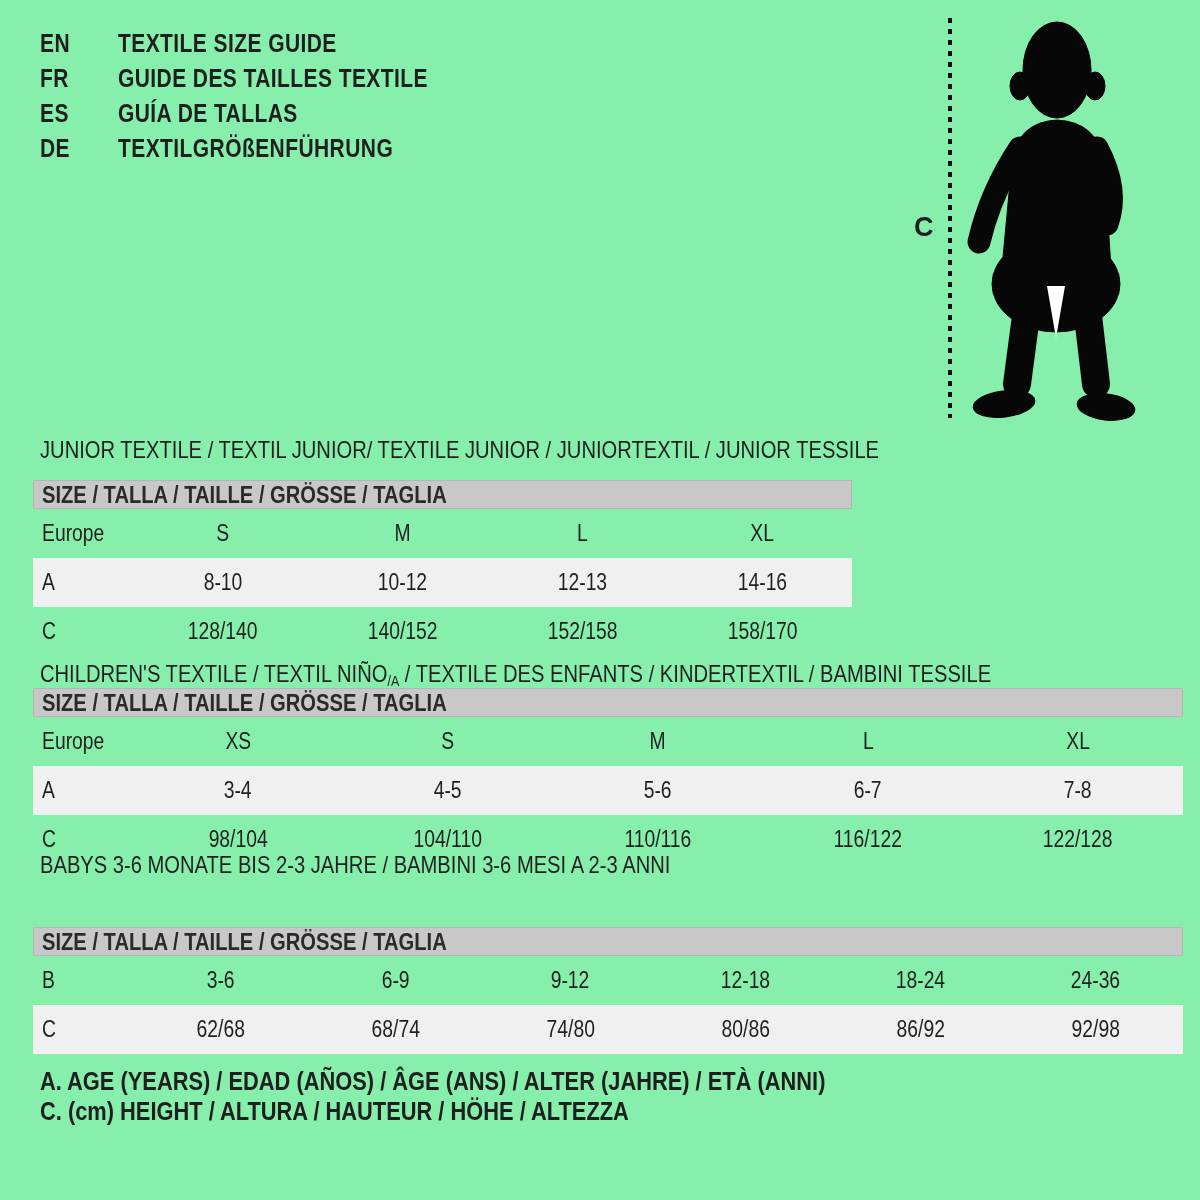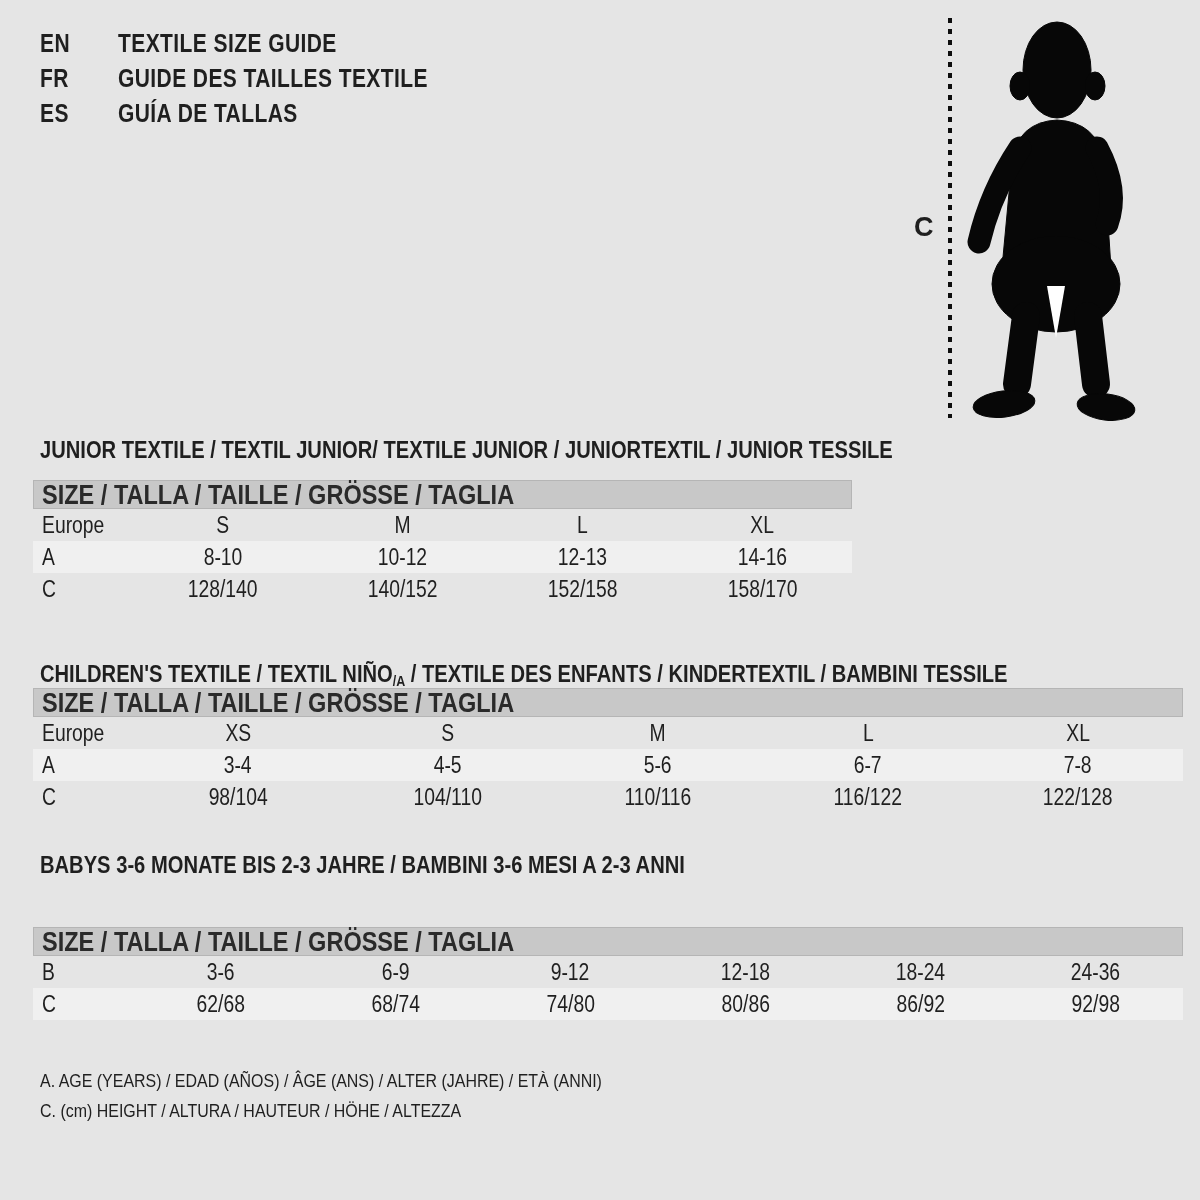--- a/index.html
+++ b/index.html
@@ -1,76 +1,80 @@
 <!DOCTYPE html>
 <html><head>
 <meta charset="utf-8">
 <style>
   * { margin:0; padding:0; box-sizing:border-box; }
   html,body { background:#ffffff; }
   .page {
-    position:relative; width:1200px; height:1200px; background:#e5e5e5;
+    position:relative; width:1200px; height:1200px; background:#86efac;
     font-family:"Liberation Sans","DejaVu Sans",sans-serif; color:#1f1f1f;
     overflow:hidden;
   }
   
   .cond  { display:inline-block; transform:scaleX(0.84); transform-origin:0 50%; white-space:nowrap; }
   .condc { display:inline-block; transform:scaleX(0.84); transform-origin:50% 50%; white-space:nowrap; }
 
   
   .lang-block { position:absolute; left:40px; top:26px; }
   .lang-row { display:grid; grid-template-columns:78px auto; height:35px; align-items:center;
               font-size:25px; font-weight:700; letter-spacing:0.5px; }
 
   
   .dash-line { position:absolute; left:948px; top:18px; width:4px; height:400px;
                background:repeating-linear-gradient(to bottom,#0d0d0d 0 5px,transparent 5px 11px); }
   .figure-label { position:absolute; left:914px; top:212px; font-size:27px; font-weight:700; }
   .silhouette { position:absolute; left:960px; top:16px; width:180px; height:406px; }
 
   
-  .section-title { position:absolute; left:40px; font-size:24px; font-weight:700; line-height:31px; }
+  .section-title { position:absolute; left:40px; font-size:24px; font-weight:400; line-height:31px; }
   .subscript { font-size:0.62em; vertical-align:-0.28em; }
 
   .size-table { position:absolute; left:33px; }
   .bar { height:29px; background:#c8c8c8; box-shadow:inset 0 0 0 1px #b5b5b5;
          display:flex; align-items:center; padding-left:9px;
-         font-size:28px; font-weight:700; color:#2a2a2a; }
-  .rows .row { display:grid; height:32px; align-items:center; font-size:23px; }
+         font-size:24px; font-weight:700; color:#2a2a2a; }
+  .rows .row { display:grid; height:49px; align-items:center; font-size:23px; }
   .rows .row:nth-child(even) { background:#f0f0f0; }
   .cols4 { grid-template-columns:100px repeat(4,1fr); }
   .cols5 { grid-template-columns:100px repeat(5,1fr); }
   .cols6 { grid-template-columns:100px repeat(6,1fr); }
   .row .lbl { padding-left:9px; text-align:left; }
   .row .val { text-align:center; }
 
   .w-junior { width:819px; }
   .w-wide   { width:1150px; }
 
   
   .legend { position:absolute; left:40px; top:1066px; }
-  .legend-line { height:30px; font-size:19px; font-weight:400; line-height:30px; }
+  .legend-line { height:30px; font-size:26px; font-weight:700; line-height:30px; }
 </style>
 </head>
 <body>
 
 <div class="page">
 
   <div class="lang-block">
     <div class="lang-row">
       <span class="cond">EN</span>
       <span class="cond">TEXTILE SIZE GUIDE</span>
     </div>
     <div class="lang-row">
       <span class="cond">FR</span>
       <span class="cond">GUIDE DES TAILLES TEXTILE</span>
     </div>
     <div class="lang-row">
       <span class="cond">ES</span>
       <span class="cond">GUÍA DE TALLAS</span>
+    </div>
+    <div class="lang-row">
+      <span class="cond">DE</span>
+      <span class="cond">TEXTILGRÖßENFÜHRUNG</span>
     </div>
   </div>
 
   <div class="dash-line"></div>
   <div class="figure-label">C</div>
   <svg class="silhouette" viewBox="0 0 180 406" aria-hidden="true">
     <g fill="#070707" stroke="#070707">
       <ellipse cx="97" cy="54" rx="34" ry="48"></ellipse>
       <ellipse cx="60" cy="70" rx="10" ry="14"></ellipse>
       <ellipse cx="135" cy="70" rx="10" ry="14"></ellipse>

